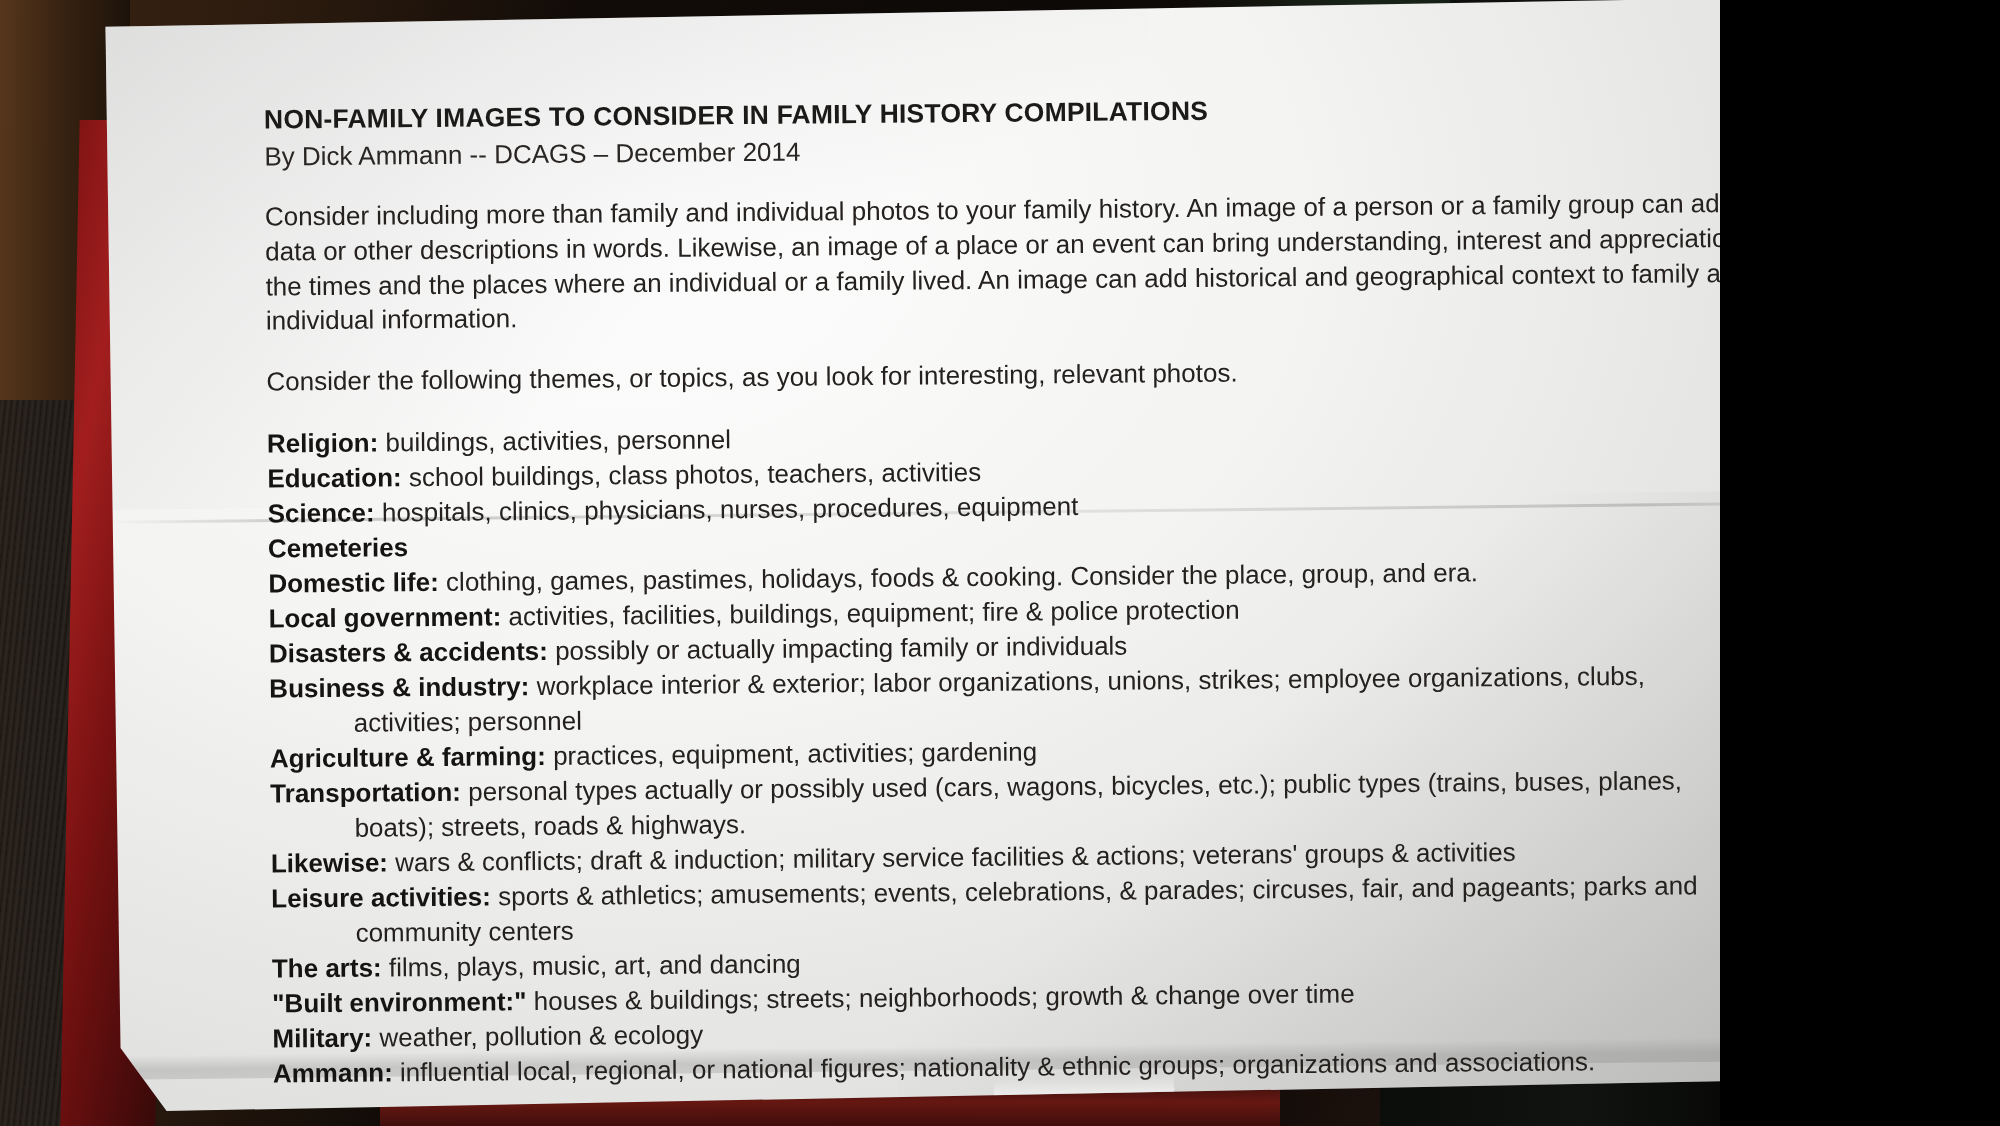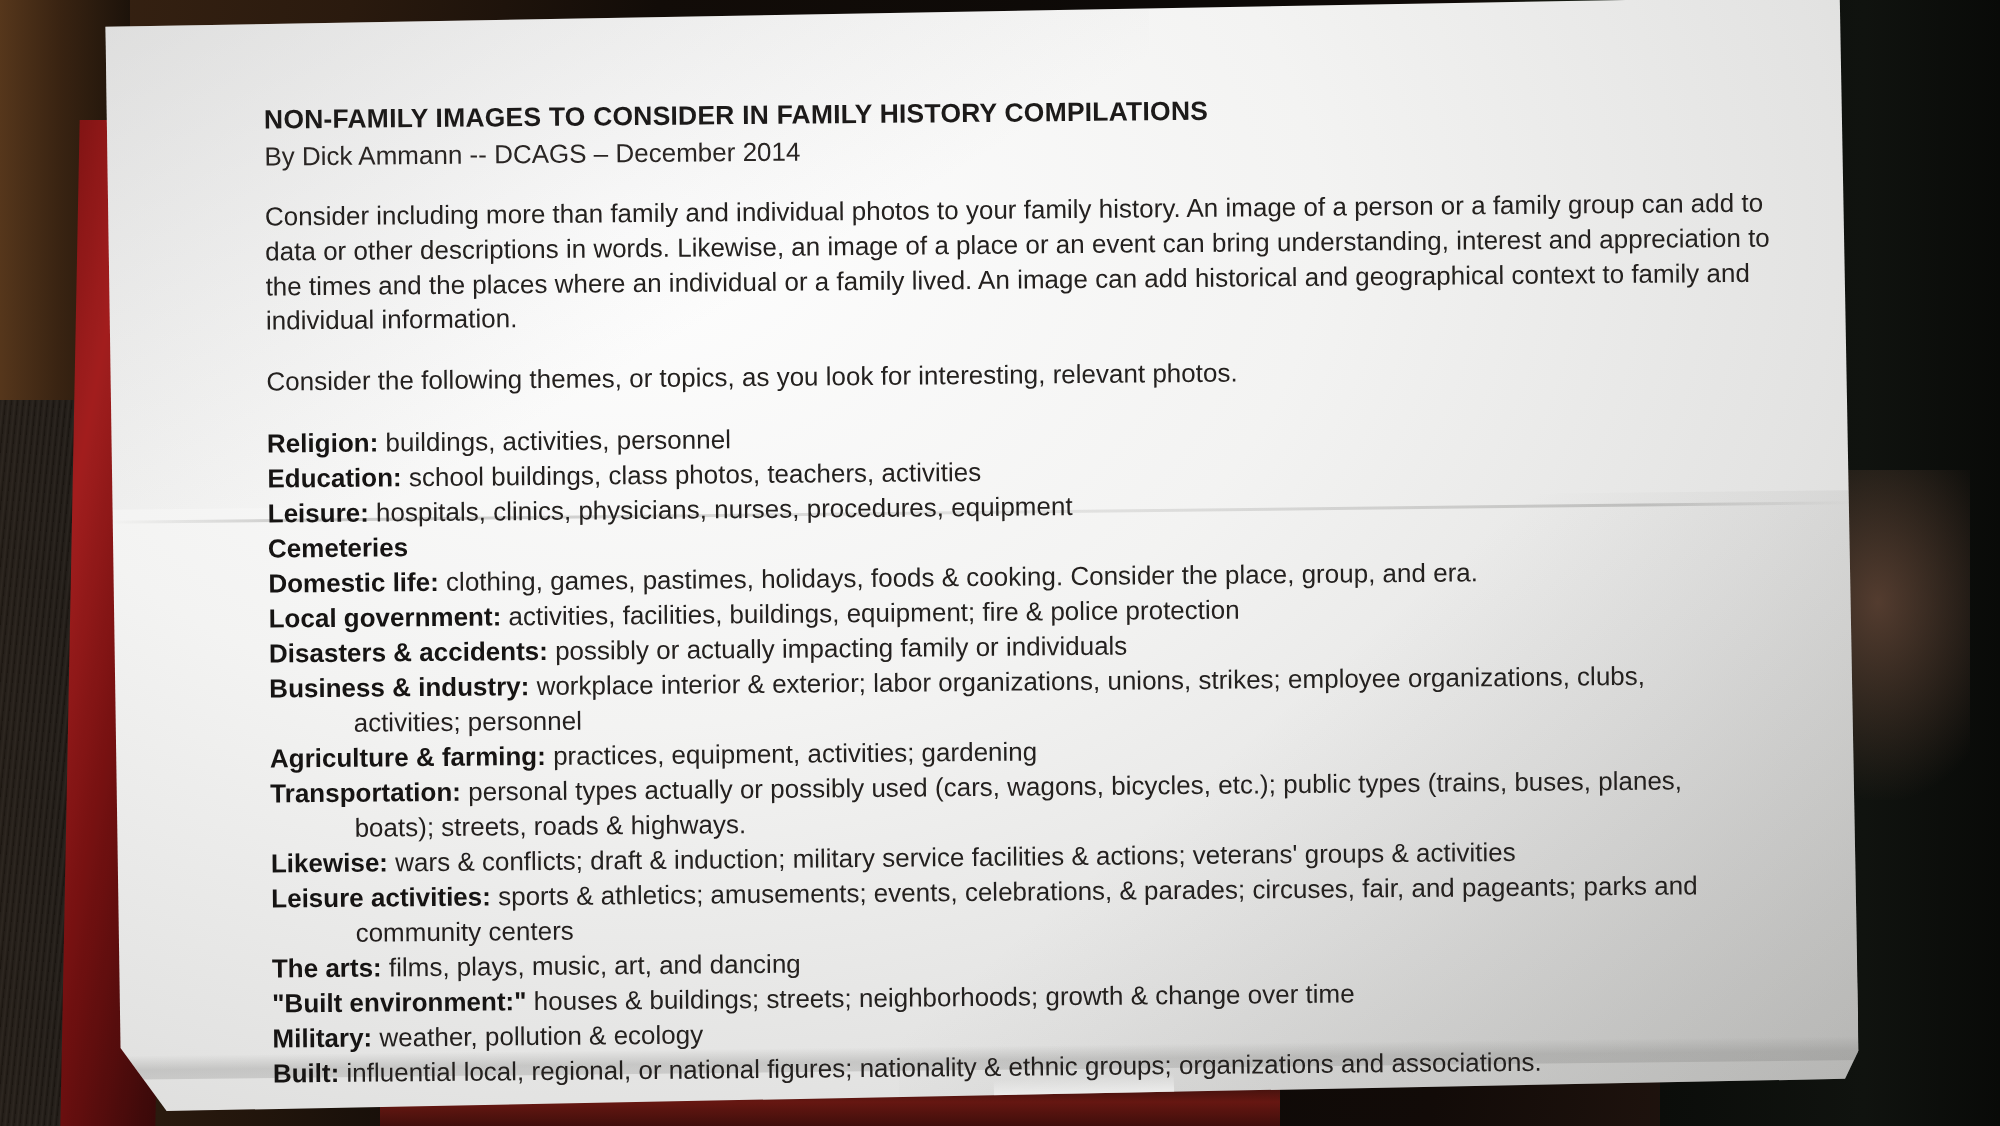--- a/index.html
+++ b/index.html
@@ -2,21 +2,21 @@
 <html><head>
 <meta charset="utf-8">
 <style>
   html, body {
     margin: 0;
     padding: 0;
     background: #000;
   }
   #stage {
     position: relative;
-    width: 2000px;
+    width: 1720px;
     height: 1126px;
     overflow: hidden;
     background: #0f172a;
     font-family: "Liberation Sans", sans-serif;
   }
 
   
   .bg-wood {
     position: absolute;
     inset: 0;
@@ -177,34 +177,34 @@
 
     <div class="doc">
       <div class="doc-inner">
         <div class="doc-title">NON-FAMILY IMAGES TO CONSIDER IN FAMILY HISTORY COMPILATIONS</div>
         <div class="doc-byline">By Dick Ammann -- DCAGS – December 2014</div>
         <div class="doc-para">Consider including more than family and individual photos to your family history.  An image of a person or a family group can add to data or other descriptions in words.  Likewise, an image of a place or an event can bring understanding, interest and appreciation to the times and the places where an individual or a family lived.  An image can add historical and geographical context to family and individual information.</div>
         <div class="doc-para2">Consider the following themes, or topics, as you look for interesting, relevant photos.</div>
         <div class="topics">
             <div class="topic-line"><b>Religion:</b><span> buildings, activities, personnel</span></div>
             <div class="topic-line"><b>Education:</b><span> school buildings, class photos, teachers, activities</span></div>
-            <div class="topic-line"><b>Leisure:</b><span> hospitals, clinics, physicians, nurses, procedures, equipment</span></div>
+            <div class="topic-line"><b>Science:</b><span> hospitals, clinics, physicians, nurses, procedures, equipment</span></div>
             <div class="topic-line"><b>Cemeteries</b></div>
             <div class="topic-line"><b>Domestic life:</b><span> clothing, games, pastimes, holidays, foods &amp; cooking.  Consider the place, group, and era.</span></div>
             <div class="topic-line"><b>Local government:</b><span> activities, facilities, buildings, equipment; fire &amp; police protection</span></div>
             <div class="topic-line"><b>Disasters &amp; accidents:</b><span> possibly or actually impacting family or individuals</span></div>
             <div class="topic-line"><b>Business &amp; industry:</b><span> workplace interior &amp; exterior; labor organizations, unions, strikes; employee organizations, clubs,</span></div>
             <span class="topic-cont">activities; personnel</span>
             <div class="topic-line"><b>Agriculture &amp; farming:</b><span> practices, equipment, activities; gardening</span></div>
             <div class="topic-line"><b>Transportation:</b><span> personal types actually or possibly used (cars, wagons, bicycles, etc.); public types (trains, buses, planes,</span></div>
             <span class="topic-cont">boats); streets, roads &amp; highways.</span>
             <div class="topic-line"><b>Likewise:</b><span> wars &amp; conflicts; draft &amp; induction; military service facilities &amp; actions; veterans' groups &amp; activities</span></div>
             <div class="topic-line"><b>Leisure activities:</b><span> sports &amp; athletics; amusements; events, celebrations, &amp; parades; circuses, fair, and pageants; parks and</span></div>
             <span class="topic-cont">community centers</span>
             <div class="topic-line"><b>The arts:</b><span> films, plays, music, art, and dancing</span></div>
             <div class="topic-line"><b>"Built environment:"</b><span> houses &amp; buildings; streets; neighborhoods; growth &amp; change over time</span></div>
             <div class="topic-line"><b>Military:</b><span> weather, pollution &amp; ecology</span></div>
-            <div class="topic-line"><b>Built:</b><span> influential local, regional, or national figures; nationality &amp; ethnic groups; organizations and associations.</span></div>
+            <div class="topic-line"><b>Ammann:</b><span> influential local, regional, or national figures; nationality &amp; ethnic groups; organizations and associations.</span></div>
           </div>
       </div>
     </div>
   </div>
 </div>
 
 </body></html>

